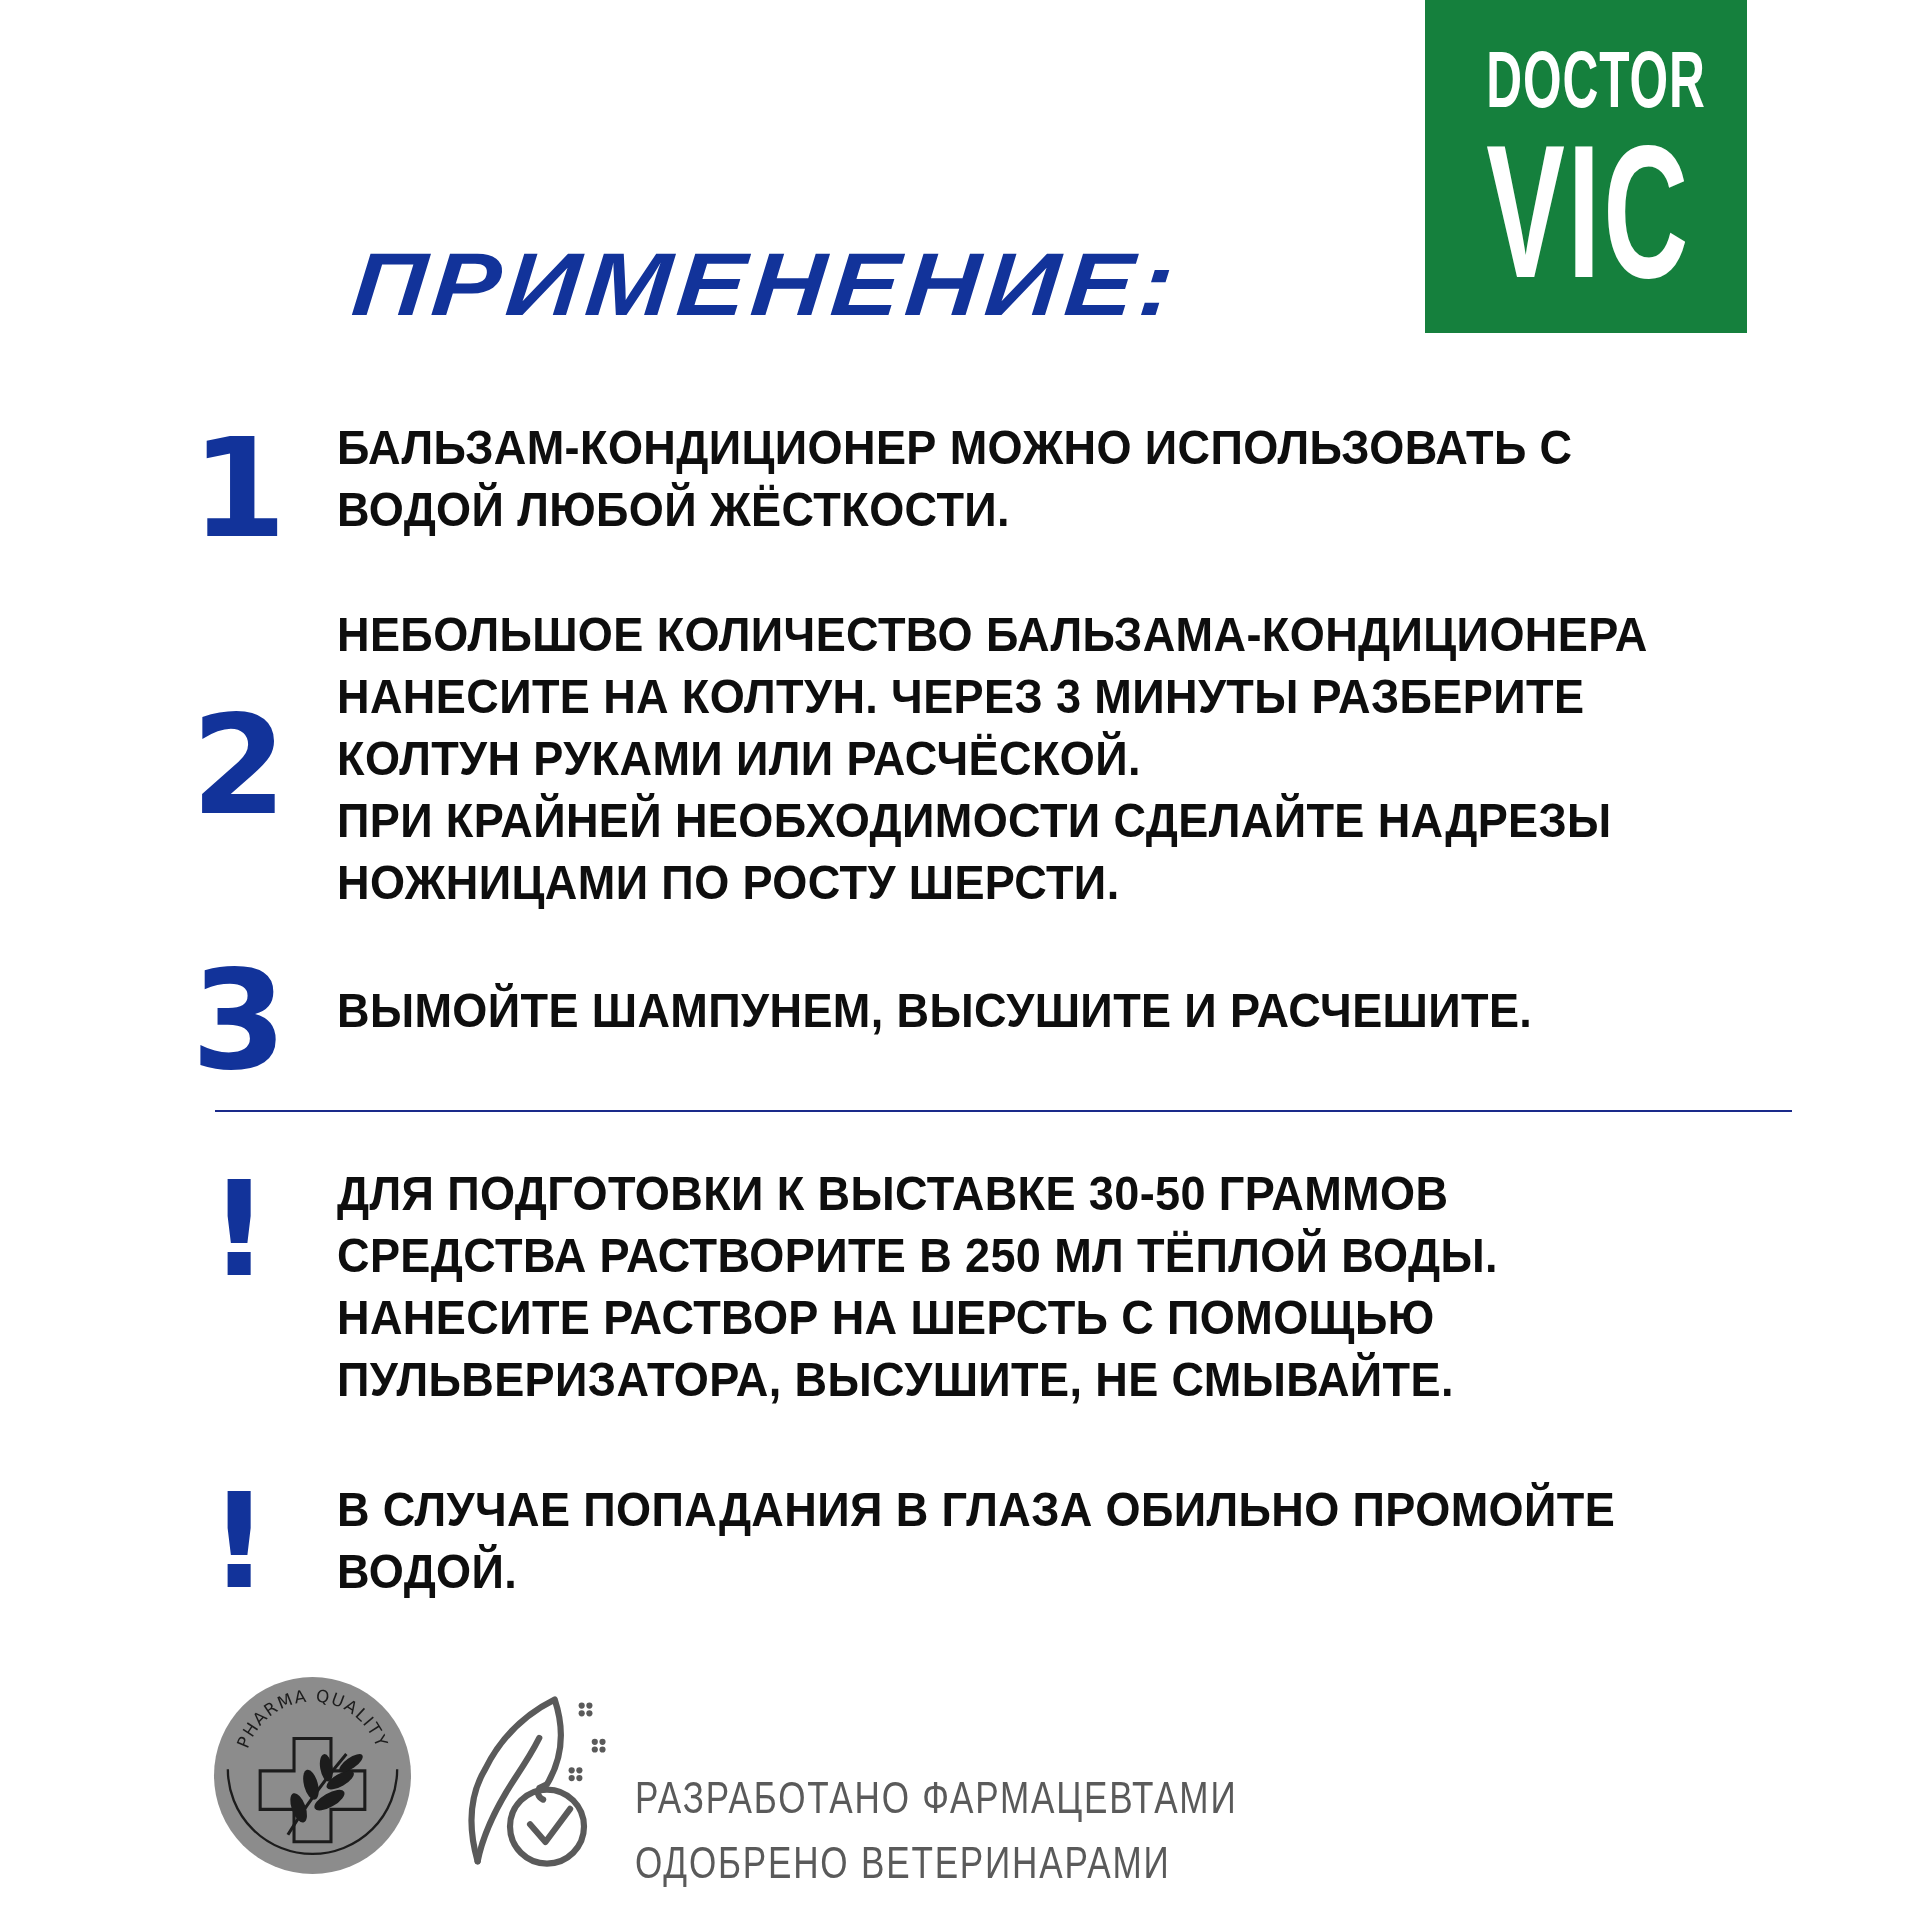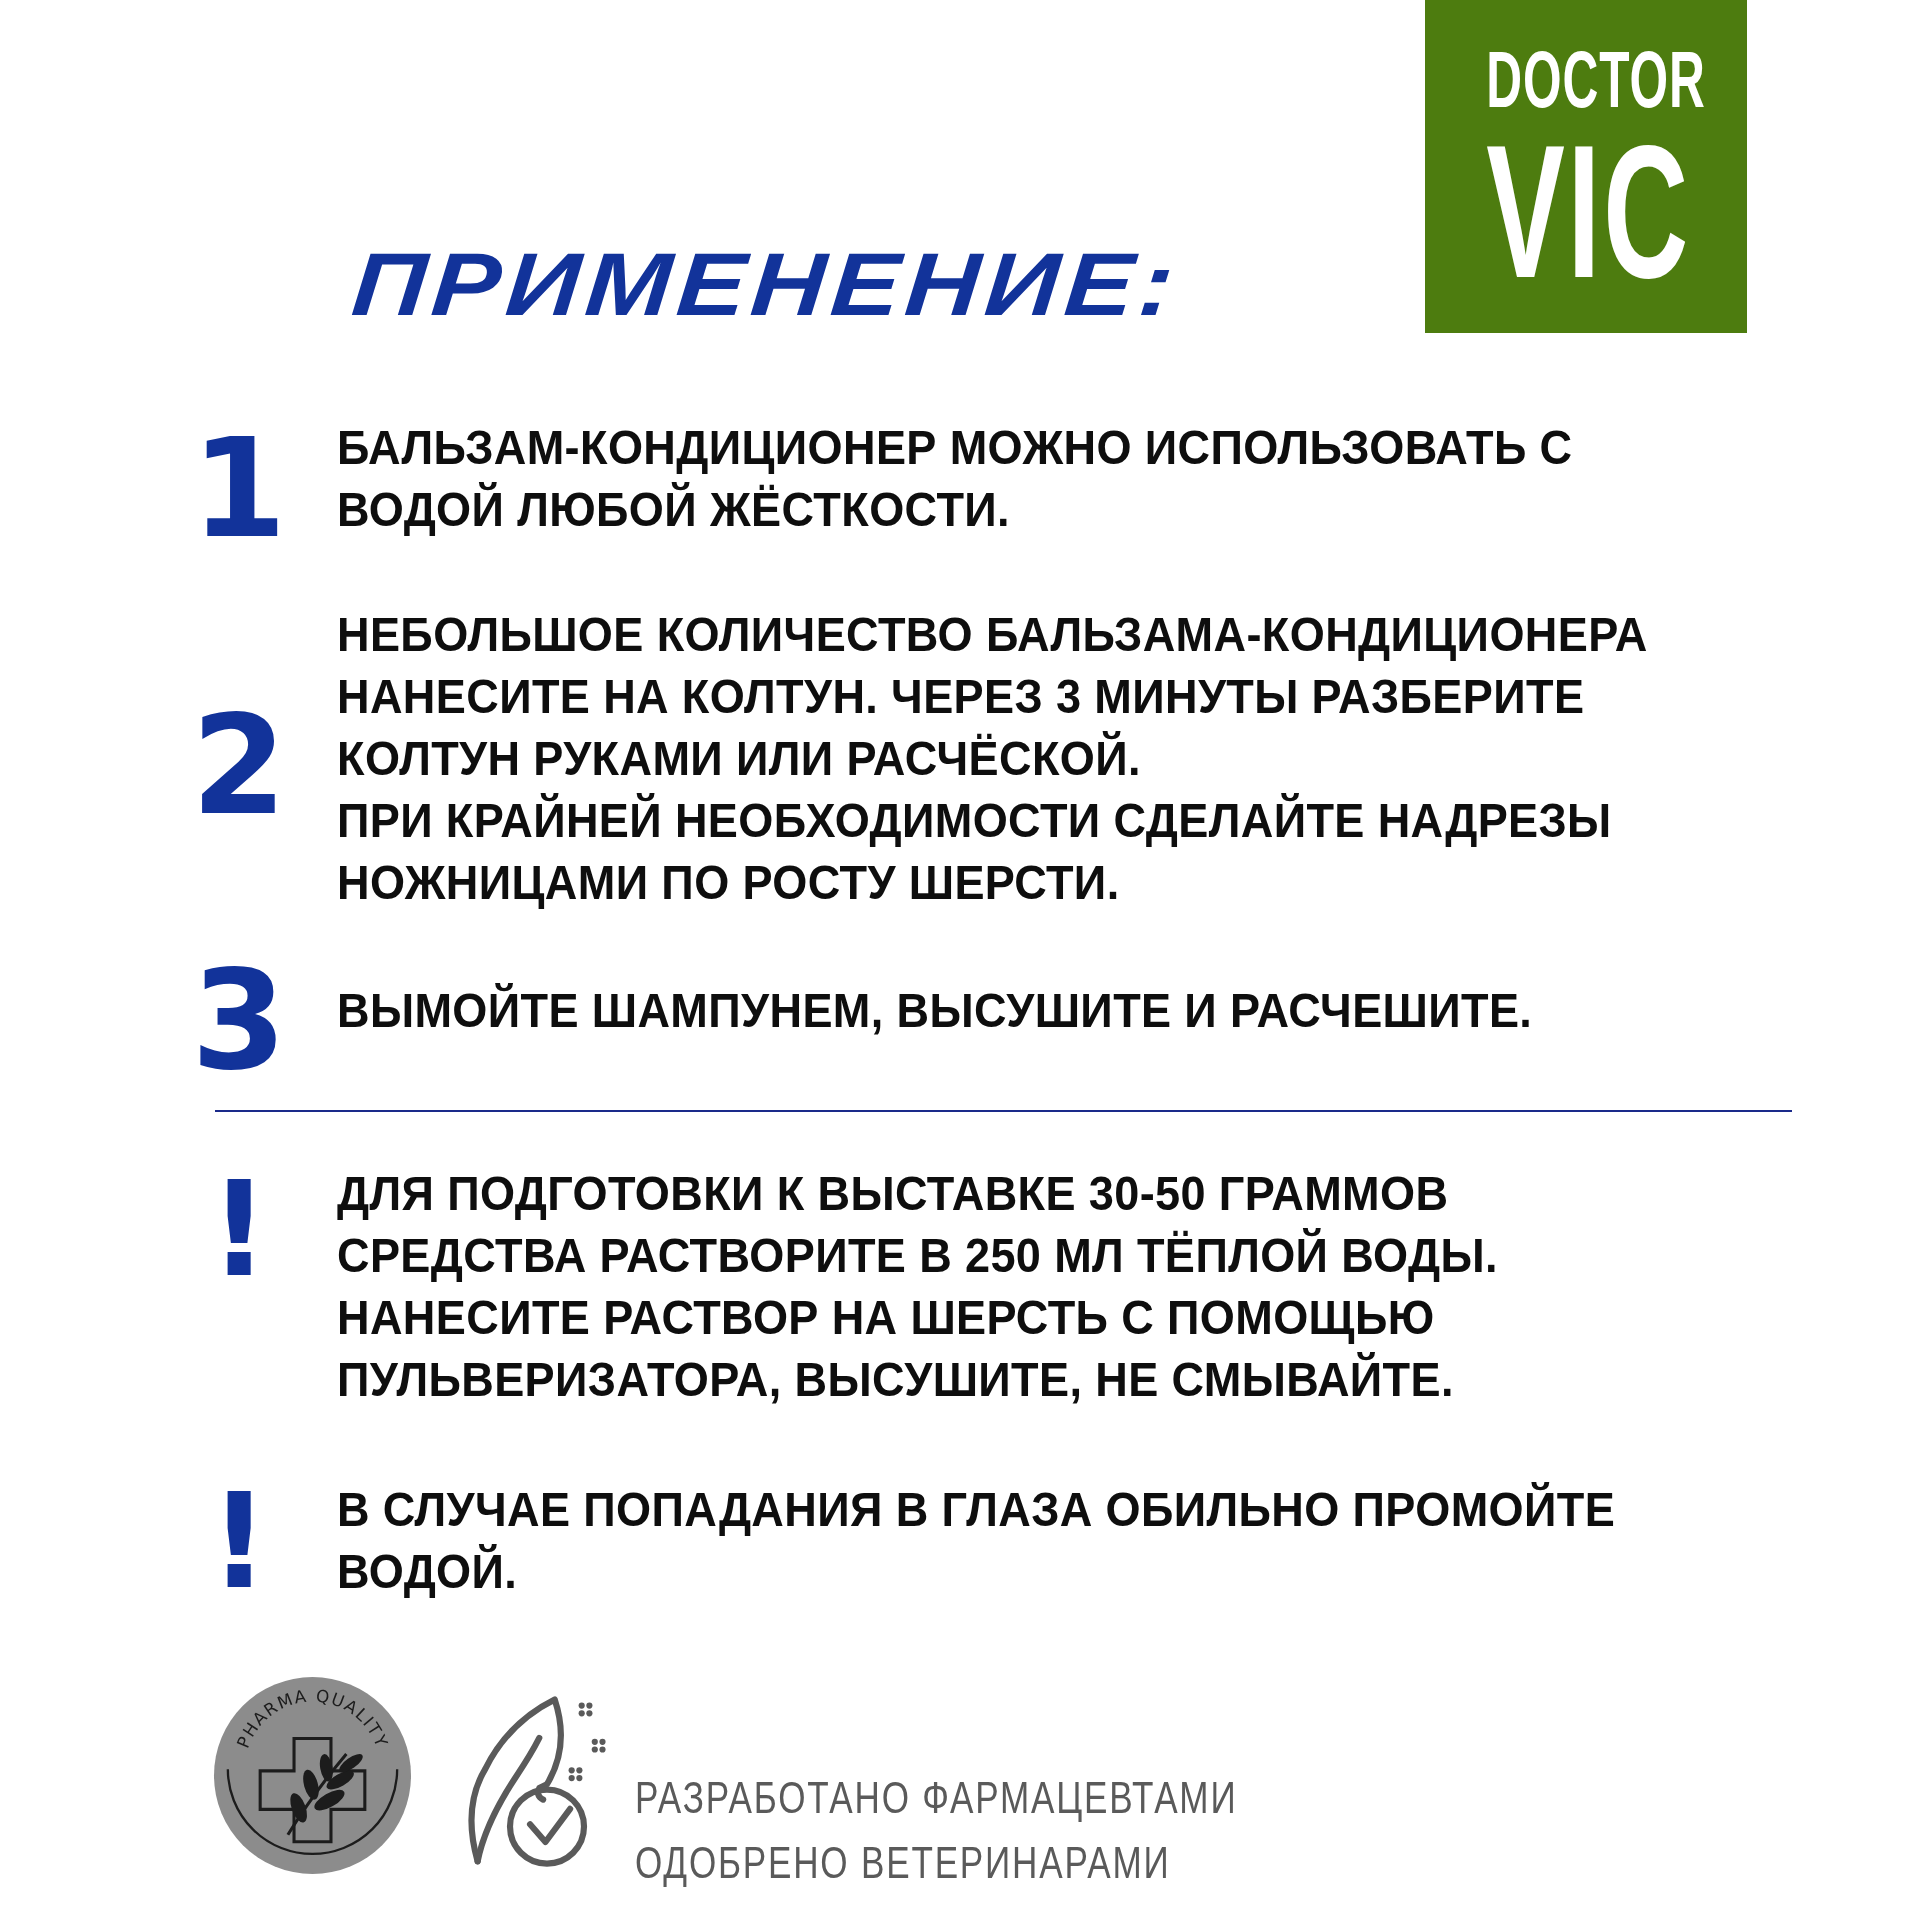--- a/index.html
+++ b/index.html
@@ -1,21 +1,21 @@
 <!DOCTYPE html>
 <html style="font-size:12.3px"><head>
 <meta charset="utf-8">
 <style>
   html, body { margin: 0; padding: 0; background: #ffffff; }
   body { width: 1926px; height: 1926px; position: relative; overflow: hidden;
          font-family: "Liberation Sans", "DejaVu Sans", sans-serif; }
   .abs { position: absolute; }
 
   
-  .logo { left: 1425px; top: 0; width: 322px; height: 333px; background: #4d7c0f; }
+  .logo { left: 1425px; top: 0; width: 322px; height: 333px; background: #15803d; }
   .logo-line { position: absolute; left: 0; width: 100%; text-align: center; color: #ffffff;
                font-family: "Liberation Sans", "DejaVu Sans", sans-serif; font-weight: 700;
                transform-origin: center top; }
   .logo-doctor { top: 40px; font-size: 80px; letter-spacing: 1.5px; transform: scaleX(0.62); line-height: 1; }
   .logo-vic { top: 116px; font-size: 190px; letter-spacing: 4.6px; transform: scaleX(0.62); line-height: 1; }
 
   
   .heading { left: 356px; top: 240px; color: #12339a; font-size: 89px; font-weight: 700;
              font-style: italic; line-height: 1; letter-spacing: 4.6px; white-space: nowrap;
              transform: scaleX(1.16) skewX(-4deg); transform-origin: left top; }

